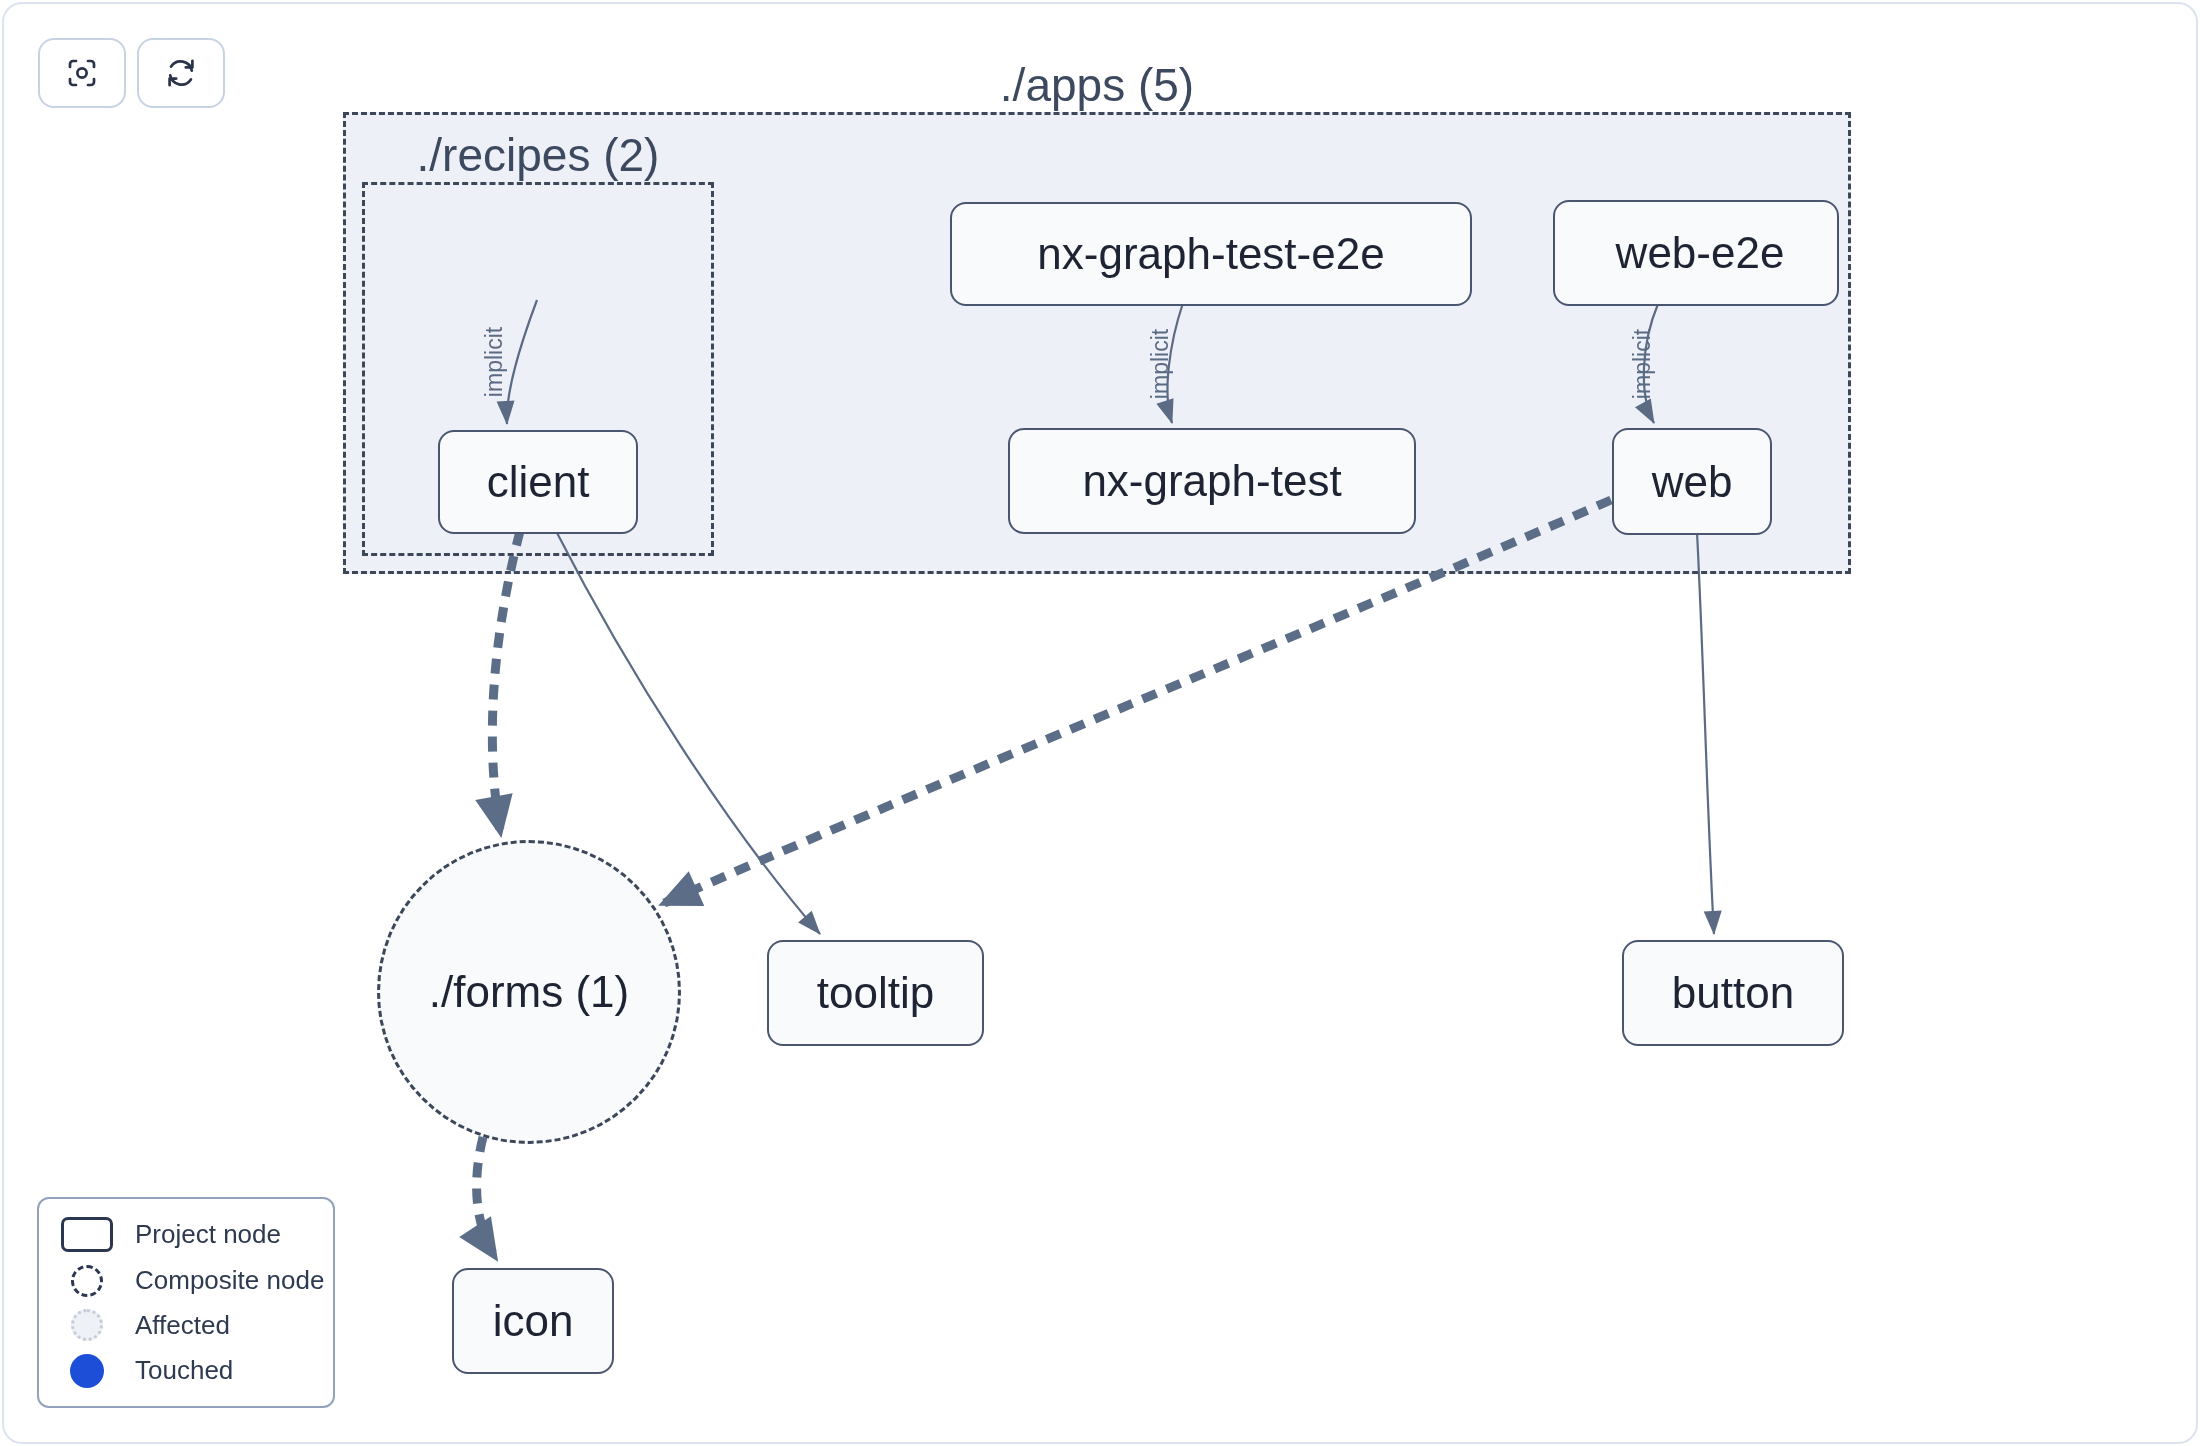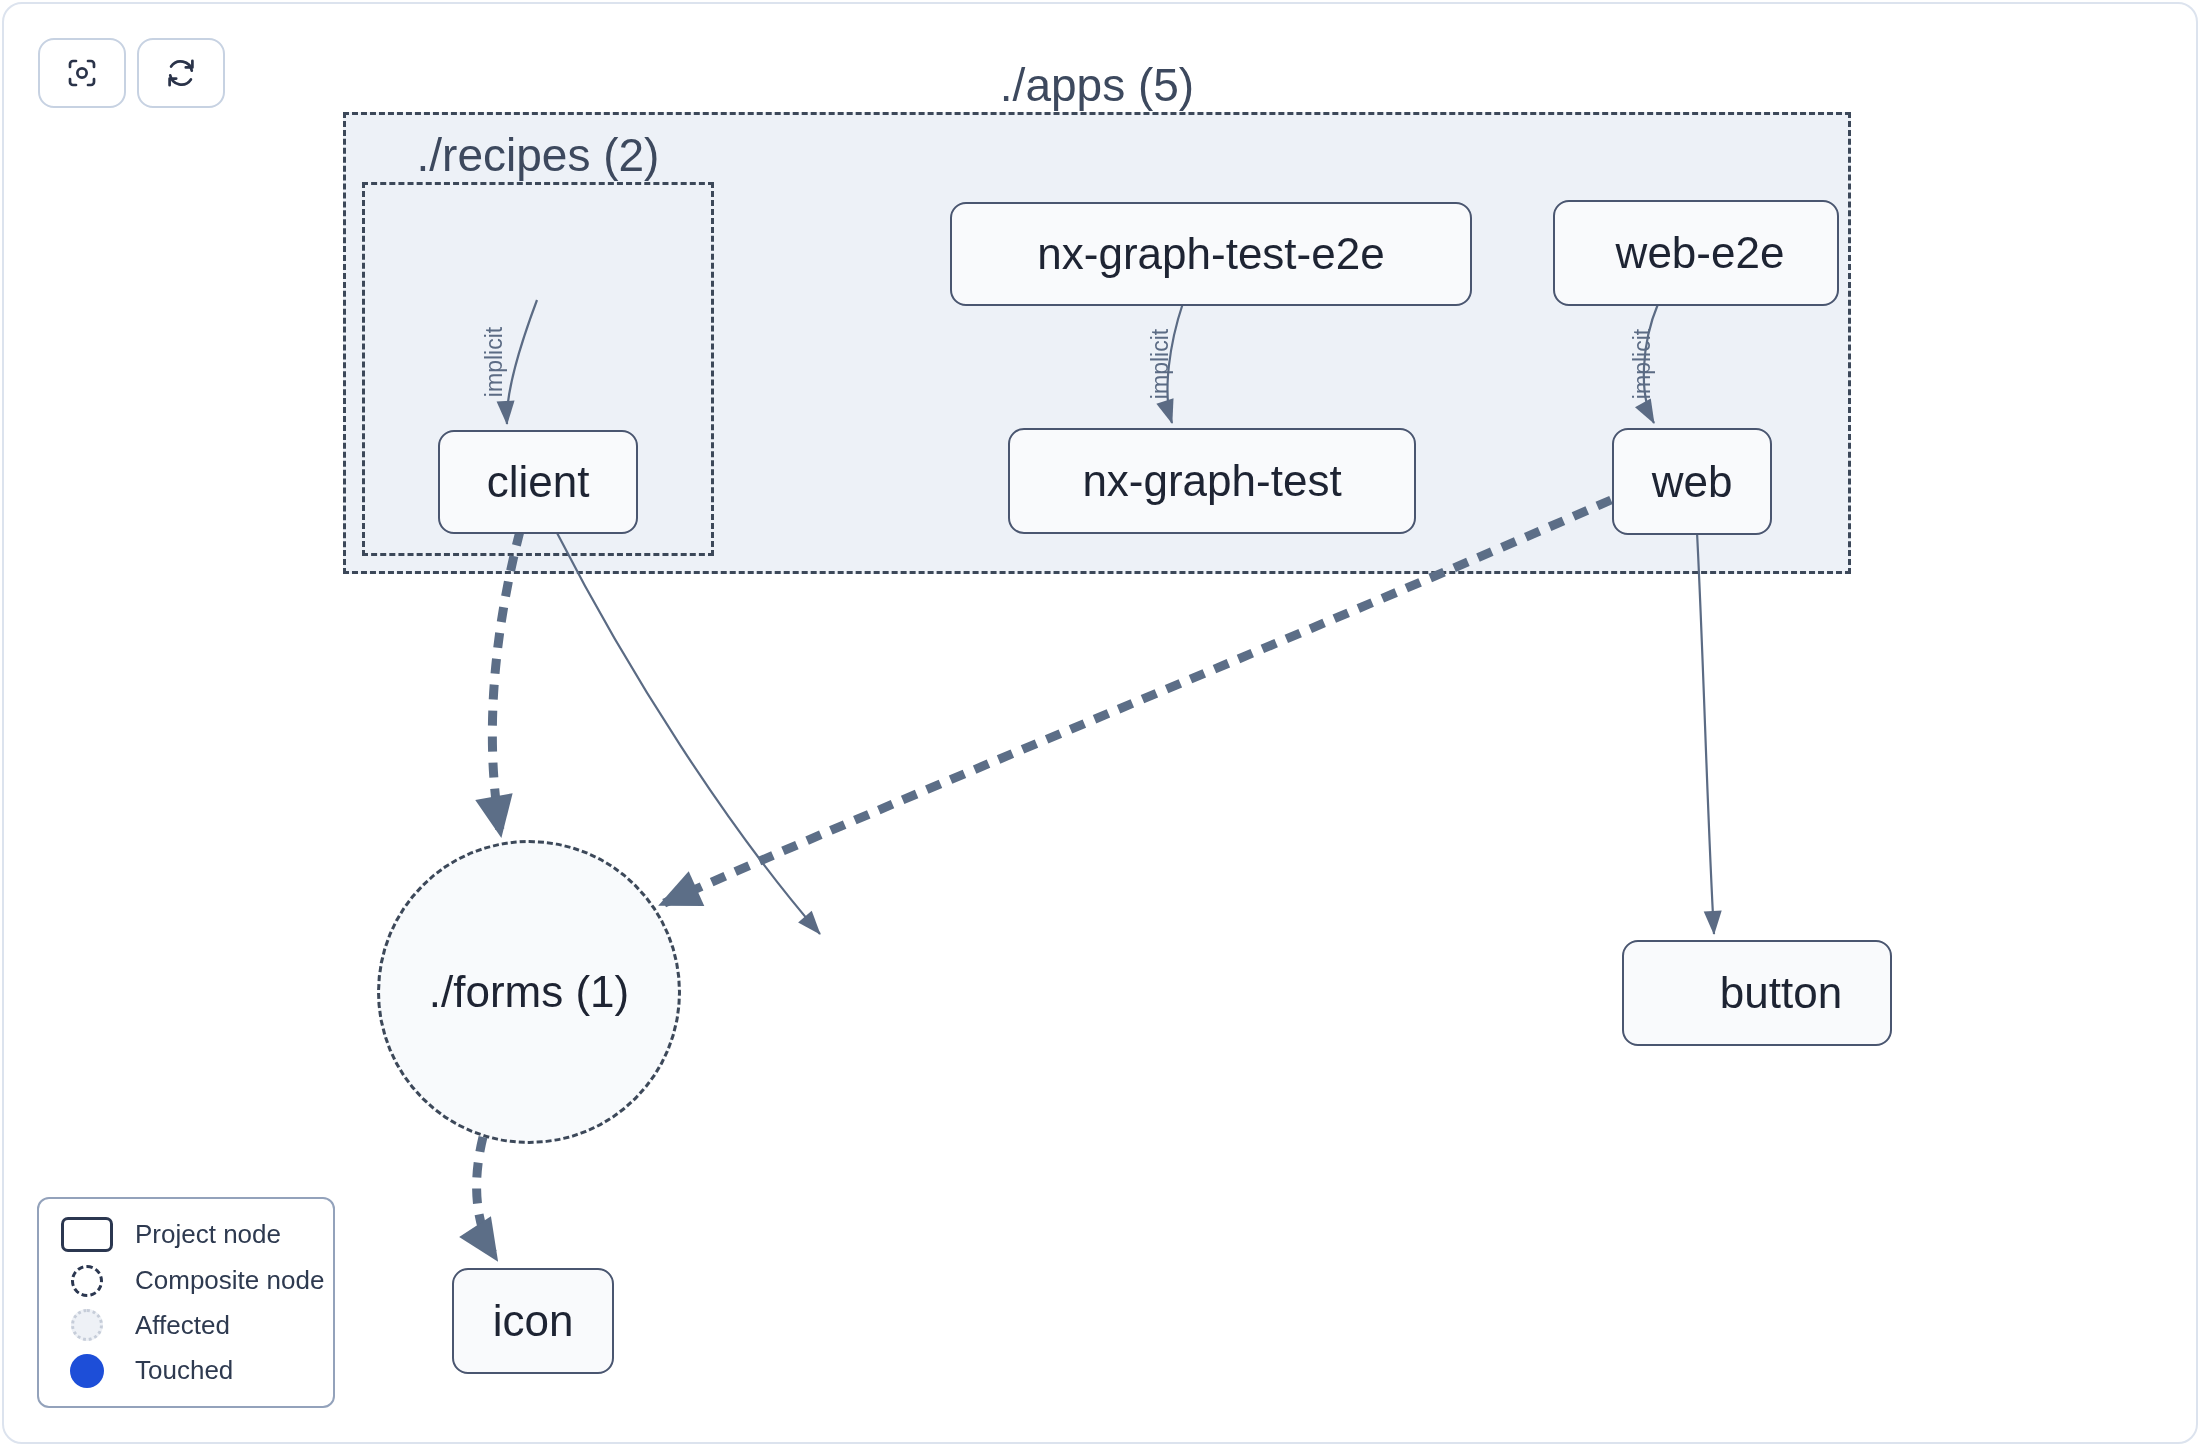--- a/index.html
+++ b/index.html
@@ -36,21 +36,21 @@
   .pnode{position:absolute;background:#f9fafc;border:2px solid #4a5670;border-radius:16px;
     display:flex;align-items:center;justify-content:center;font-size:44px;color:#1e2433;
     z-index:5;cursor:pointer;white-space:nowrap;}
   #n-client-e2e{left:382px;top:205px;width:310px;height:94px;}
   #n-nx-graph-test-e2e{left:950px;top:202px;width:518px;height:100px;}
   #n-web-e2e{left:1553px;top:200px;width:274px;height:102px;padding-left:8px;}
   #n-client{left:438px;top:430px;width:196px;height:100px;}
   #n-nx-graph-test{left:1008px;top:428px;width:404px;height:102px;}
   #n-web{left:1612px;top:428px;width:156px;height:103px;}
   #n-tooltip{left:767px;top:940px;width:213px;height:102px;}
-  #n-button{left:1622px;top:940px;width:218px;height:102px;padding-left:48px;}
+  #n-button{left:1622px;top:940px;width:218px;height:102px;}
   #n-icon{left:452px;top:1268px;width:158px;height:102px;}
 
   
   .legend{position:absolute;left:37px;top:1197px;width:298px;height:211px;background:#ffffff;
     border:2px solid #93a2bb;border-radius:12px;z-index:8;display:flex;flex-direction:column;
     justify-content:space-around;padding:12px 0;box-sizing:border-box;}
   .legend-row{display:flex;align-items:center;}
   .legend-swatch-cell{width:96px;display:flex;align-items:center;justify-content:center;flex:none;}
   .legend-label{font-size:26px;color:#2e3a50;}
   .sw-project{width:46px;height:29px;border:3px solid #2b3750;border-radius:7px;background:#ffffff;}
@@ -107,20 +107,23 @@
   </div>
   <div class="pnode" id="n-client">
     <span>client</span>
   </div>
   <div class="pnode" id="n-nx-graph-test">
     <span>nx-graph-test</span>
   </div>
   <div class="pnode" id="n-web">
     <span>web</span>
   </div>
+  <div class="pnode" id="n-tooltip">
+    <span>tooltip</span>
+  </div>
   <div class="pnode" id="n-button">
     <span>button</span>
   </div>
   <div class="pnode" id="n-icon">
     <span>icon</span>
   </div>
 
   <div class="tool-btn" id="btn-focus">
     <svg viewBox="0 0 24 24">
       <path d="M4 8 V6 a2 2 0 0 1 2 -2 h2"></path>

